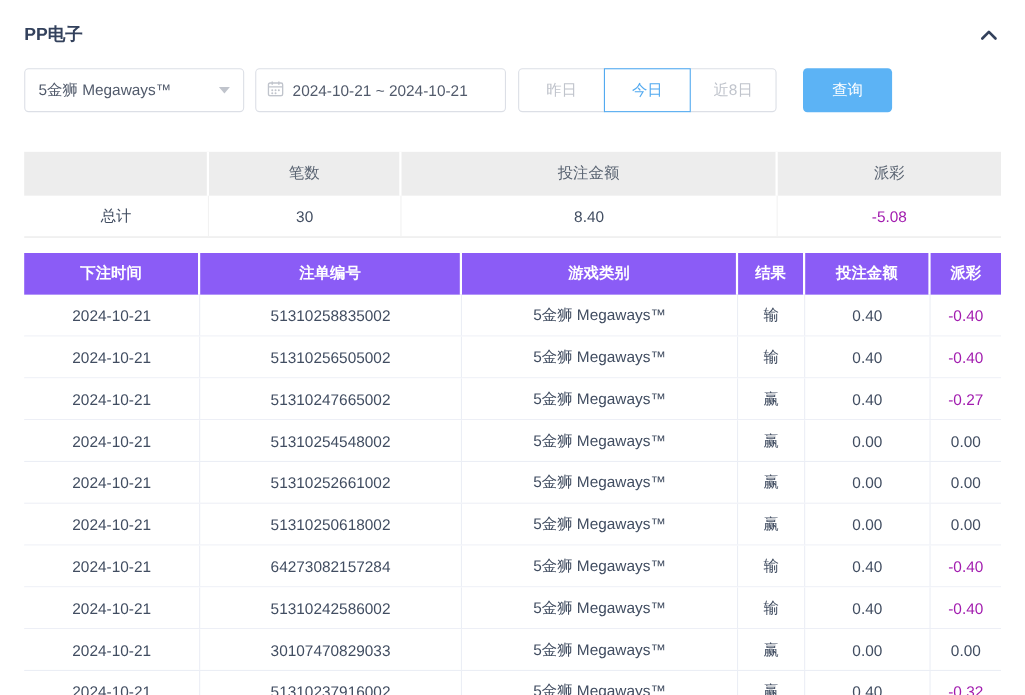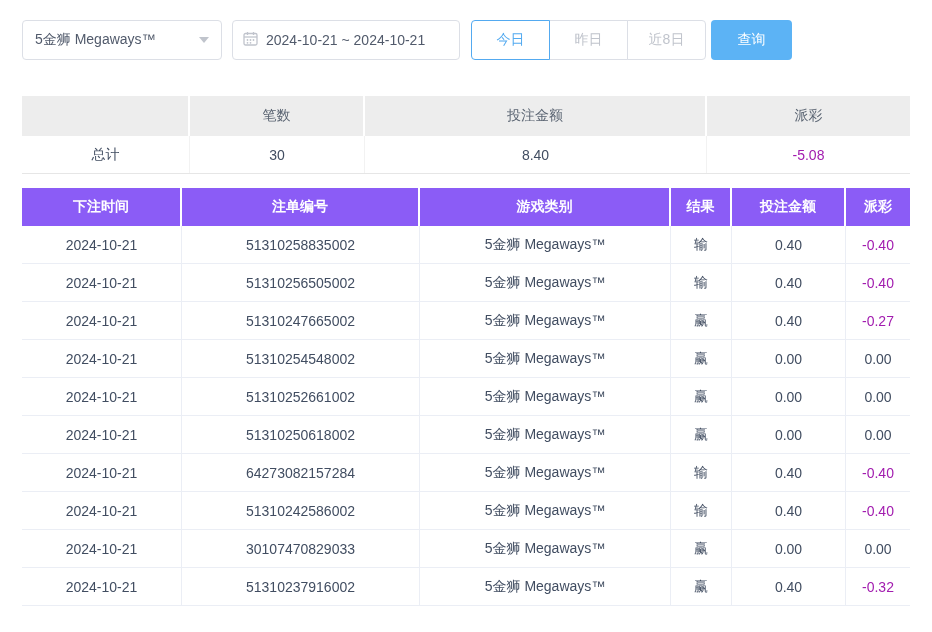--- a/index.html
+++ b/index.html
@@ -32,21 +32,21 @@
   .quick-group { display: flex; margin-left: 11px; }
   .quick-btn {
     width: 79px; height: 40px; background: #fff; border: 1px solid #dcdfe6;
     color: #c0c4cc; font-size: 14px; cursor: pointer; margin-left: -1px; position: relative;
     font-family: "Liberation Sans", sans-serif;
   }
   .quick-btn:first-child { border-radius: 4px 0 0 4px; margin-left: 0; }
   .quick-btn:last-child { border-radius: 0 4px 4px 0; }
   .quick-btn.active { color: #53aaf0; border-color: #53aaf0; z-index: 1; }
   .search-btn {
-    width: 81px; height: 40px; margin-left: 5px; background: #5cb3f5; color: #fff;
+    width: 81px; height: 40px; margin-left: 24px; background: #5cb3f5; color: #fff;
     border: none; border-radius: 4px; font-size: 14px; cursor: pointer;
     font-family: "Liberation Sans", sans-serif;
   }
 
   
   .summary { margin-top: 36px; }
   .summary-head { display: flex; height: 40px; background: #ededed; }
   .summary-head .cell {
     display: flex; align-items: center; justify-content: center;
     color: #5a6472; border-right: 2px solid #fff;
@@ -77,20 +77,30 @@
   .rc1 { width: 160px; } .rc2 { width: 238px; } .rc3 { width: 251px; }
   .rc4 { width: 61px; } .rc5 { width: 114px; } .rc6 { width: 64px; }
 
   .money.neg { color: #a21caf; }
 </style>
 </head>
 <body>
 
 <div class="panel">
 
+  <div class="panel-header">
+    <div class="panel-title">PP电子</div>
+    <button class="collapse-btn">
+      <span>
+        <svg width="18" height="14" viewBox="0 0 18 14">
+            <polyline points="3,10 9,4 15,10" stroke="#33415c" stroke-width="2.4" fill="none" stroke-linecap="round" stroke-linejoin="round"></polyline>
+          </svg>
+      </span>
+    </button>
+  </div>
 
   <div class="filters">
     <div class="select-box">
       <span>5金狮 Megaways™</span>
       <span class="select-caret"></span>
     </div>
 
     <div class="date-box">
       <span>
         <svg width="15" height="15" viewBox="0 0 15 15">
@@ -102,22 +112,22 @@
             <circle cx="7.5" cy="9" r="0.9" fill="#c0c4cc"></circle>
             <circle cx="10.5" cy="9" r="0.9" fill="#c0c4cc"></circle>
           <circle cx="4.5" cy="11.8" r="0.9" fill="#c0c4cc"></circle>
             <circle cx="7.5" cy="11.8" r="0.9" fill="#c0c4cc"></circle>
         </svg>
       </span>
       <span>2024-10-21 ~ 2024-10-21</span>
     </div>
 
     <div class="quick-group">
+      <button class="quick-btn">昨日</button>
       <button class="quick-btn active">今日</button>
-      <button class="quick-btn">昨日</button>
       <button class="quick-btn">近8日</button>
     </div>
 
     <button class="search-btn">查询</button>
   </div>
 
   <div class="summary">
     <div class="summary-head">
       <div class="cell sc1"></div>
       <div class="cell sc2">笔数</div>

